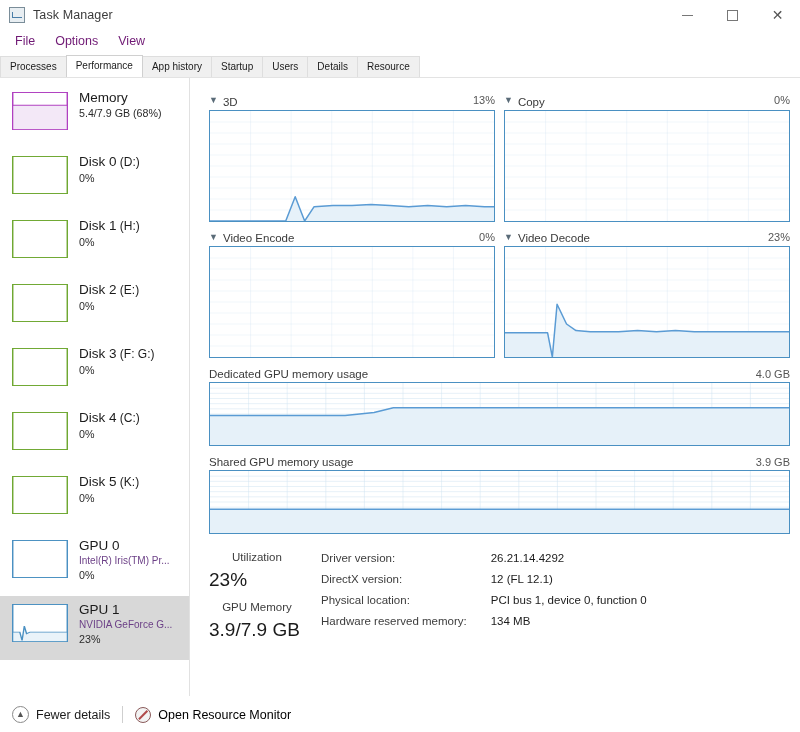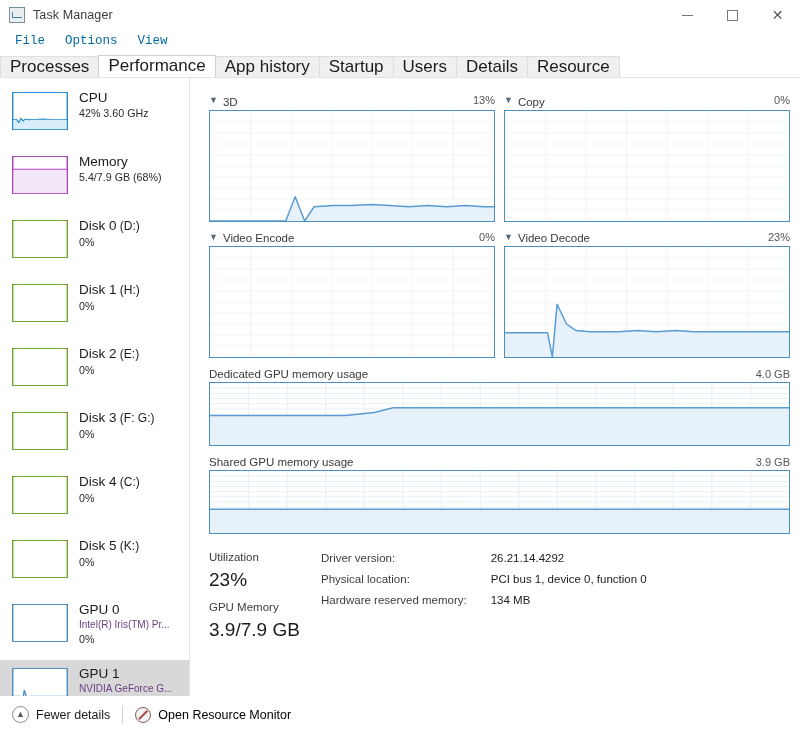--- a/index.html
+++ b/index.html
@@ -35,31 +35,31 @@
     font-size: 12.5px; color: #3b3b3b; letter-spacing: .1px;
   }
   .wincontrols { position: absolute; right: 0; top: 0; display: flex; height: 30px; }
   .wc { width: 45px; height: 30px; display: flex; align-items: center; justify-content: center;
         color: #5a5a5a; font-size: 13px; line-height: 1; }
   .wc .mini { display:block; width:11px; height:1px; background:#777; }
   .wc .maxi { display:block; width:11px; height:11px; border:1px solid #777; }
 
   
   #menubar { height: 22px; display: flex; align-items: center; padding-left: 5px; }
-  .menu-item { font-size: 12.5px; color: #0369a1; padding: 2px 10px; font-family: Liberation Mono, monospace; }
+  .menu-item { font-size: 12.5px; color: #701a75; padding: 2px 10px; }
 
   
   #tabstrip {
     height: 22px; display: flex; align-items: flex-end;
     padding-left: 0px; margin-top: 4px;
     border-bottom: 1px solid #e3e3e3;
     background: #ffffff;
   }
   .tab {
-    font-size: 17px; color: #1b1b1b;
+    font-size: 10px; color: #1b1b1b;
     padding: 3px 9px 4px 9px;
     background: #f0f0f0;
     border: 1px solid #dedede;
     border-bottom: none;
     margin-right: -1px;
     height: 21px;
     line-height: 14px;
     white-space: nowrap;
   }
   .tab.active {
@@ -125,21 +125,21 @@
   .mem-label-row {
     display: flex; justify-content: space-between; align-items: baseline;
     font-size: 11.5px; color: #3a3a3a; margin-bottom: 2px; gap: 20px;
   }
 
   
   #stats { display: flex; margin-top: 14px; }
   .stat-col { padding-right: 14px; }
   #stat-col-1 { width: 110px; }
   #stat-col-2 { width: 133px; }
-  .stat-lab { font-size: 11.5px; color: #3d3d3d; line-height: 18px; }
+  .stat-lab { font-size: 11.5px; color: #3d3d3d; line-height: 18px; text-align: center; }
   .stat-val { font-size: 19px; color: #1b1b1b; line-height: 27px; margin-bottom: 5px; font-weight: 400; }
   #driver-table { font-size: 11.5px; color: #3d3d3d; }
   #driver-table tr td { padding: 0 0 2px 0; line-height: 17px; vertical-align: top; }
   #driver-table td.k { padding-right: 22px; color: #3d3d3d; white-space: nowrap; }
   #driver-table td.v { color: #1b1b1b; white-space: nowrap; }
 
   
   #statusbar {
     position: absolute; left: 0; bottom: 0; width: 800px; height: 36px;
     display: flex; align-items: center; padding-left: 12px;
@@ -196,34 +196,20 @@
   <div class="tab">App history</div>
   <div class="tab">Startup</div>
   <div class="tab">Users</div>
   <div class="tab">Details</div>
   <div class="tab">Resource</div>
 </div>
 
 <div id="content">
 
   <div id="sidebar">
-      <div class="dev">
-        <div class="thumb">
-          <svg viewBox="0 0 100 100" preserveAspectRatio="none">
-            <rect x="1" y="1" width="98" height="98" fill="#ffffff" stroke="#2a8fd0" stroke-width="2.5"></rect>
-            <path d="M0,72 L8,72 L12,80 L16,70 L20,76 L24,71 L30,73 L40,72 L55,71 L70,72 L100,72 L100,100 L0,100 Z" fill="#d9eefa" stroke="none"></path>
-             <path d="M0,72 L8,72 L12,80 L16,70 L20,76 L24,71 L30,73 L40,72 L55,71 L70,72 L100,72" fill="none" stroke="#2a8fd0" stroke-width="2.5"></path>
-            <rect x="1" y="1" width="98" height="98" fill="none" stroke="#2a8fd0" stroke-width="2.5"></rect>
-          </svg>
-        </div>
-        <div class="dev-text">
-          <div class="dev-name">CPU</div>
-          <div class="dev-val">42%  3.60 GHz</div>
-        </div>
-      </div>
       <div class="dev">
         <div class="thumb">
           <svg viewBox="0 0 100 100" preserveAspectRatio="none">
             <rect x="1" y="1" width="98" height="98" fill="#ffffff" stroke="#b040c0" stroke-width="2.5"></rect>
             <rect x="0" y="35" width="100" height="65" fill="#f3e8f7"></rect>
              <line x1="0" y1="35" x2="100" y2="35" stroke="#b040c0" stroke-width="3"></line>
             <rect x="1" y="1" width="98" height="98" fill="none" stroke="#b040c0" stroke-width="2.5"></rect>
           </svg>
         </div>
         <div class="dev-text">
@@ -557,20 +543,24 @@
         <div class="stat-val">3.9/7.9 GB</div>
       </div>
       <div class="stat-col">
         <table id="driver-table">
           <tbody>
             <tr>
               <td class="k">Driver version:</td>
               <td class="v">26.21.14.4292</td>
             </tr>
             <tr>
+              <td class="k">DirectX version:</td>
+              <td class="v">12 (FL 12.1)</td>
+            </tr>
+            <tr>
               <td class="k">Physical location:</td>
               <td class="v">PCI bus 1, device 0, function 0</td>
             </tr>
             <tr>
               <td class="k">Hardware reserved memory:</td>
               <td class="v">134 MB</td>
             </tr>
           </tbody>
         </table>
       </div>

